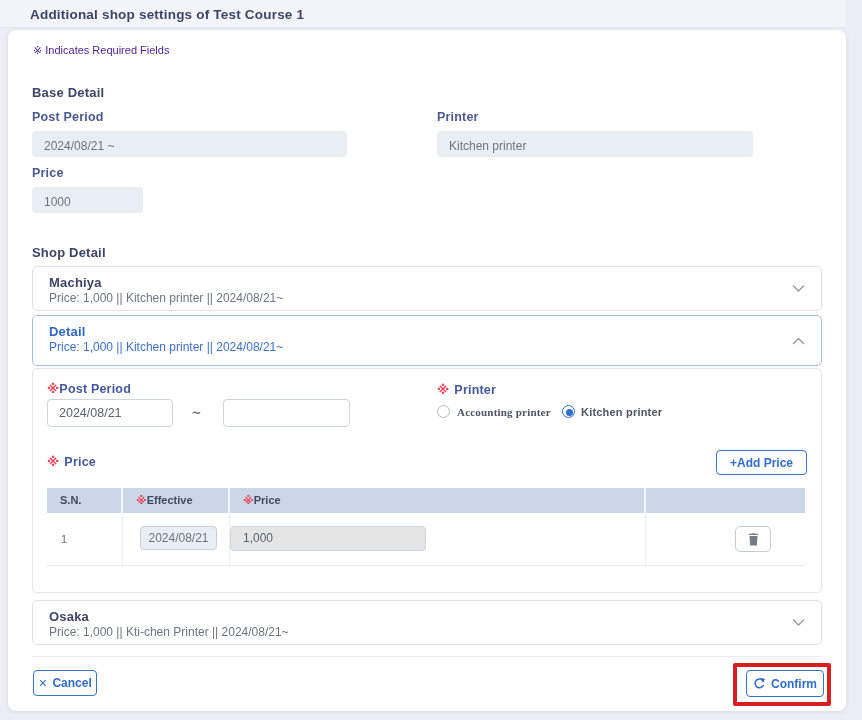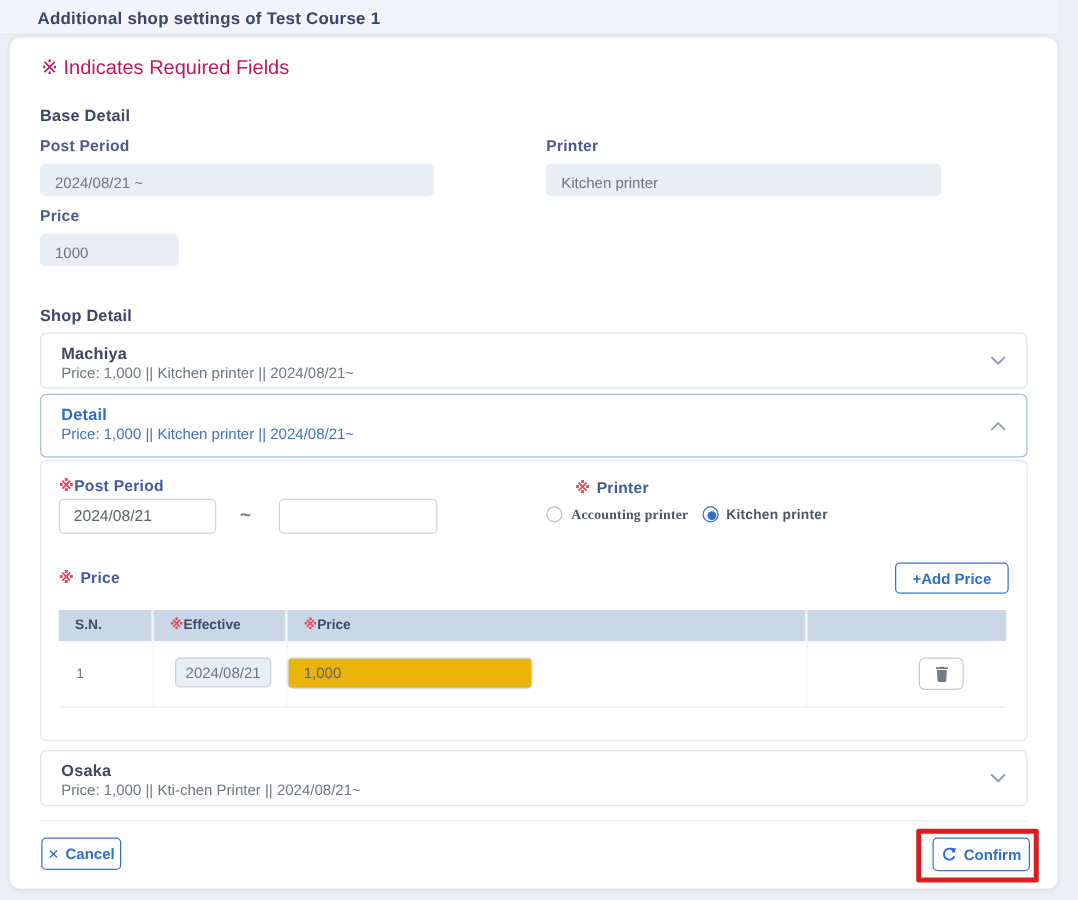--- a/index.html
+++ b/index.html
@@ -8,21 +8,21 @@
   .abs{position:absolute;box-sizing:border-box;}
 
   
   .topbar{left:0;top:0;width:846px;height:28px;background:#f2f4f9;border-bottom:1px solid #e3e6ef;}
   .topbar-title{left:30px;top:7px;font-size:13.5px;font-weight:bold;color:#3d4566;letter-spacing:.2px;}
 
   
   .card{left:8px;top:30px;width:838px;height:681px;background:#ffffff;border-radius:8px;
         box-shadow:0 1px 4px rgba(40,50,80,.10);}
 
-  .note{left:33px;top:44px;font-size:16px;color:#be185d;}
+  .note{left:33px;top:44px;font-size:11px;color:#4c1d95;}
   .section-h{font-size:13px;font-weight:bold;color:#3d4566;letter-spacing:.2px;}
   .field-label{font-size:12.5px;font-weight:600;color:#4a5a8e;letter-spacing:.2px;}
 
   .input-disabled{background:#e9edf4;border-radius:4px;font-size:12px;color:#6d7585;
                   height:26px;line-height:26px;padding:2px 12px;}
 
   
   .acc{left:32px;width:790px;background:#fff;border:1px solid #e0e4ea;border-radius:5px;}
   .acc--active{border-color:#a5bfe4;}
   .acc-title{position:absolute;left:16px;top:8px;font-size:13px;font-weight:bold;color:#3d4566;letter-spacing:.2px;text-align:right;}
@@ -58,21 +58,21 @@
                   border-right:2px solid #f2f5f9;box-sizing:border-box;}
   .tbl-head .cell:last-child{border-right:none;}
   .tbl-row{position:relative;display:flex;height:52px;background:#fff;border-bottom:1px solid #e8ecf1;}
   .tbl-row .cell{box-sizing:border-box;border-right:1px solid #eef1f6;position:relative;}
   .tbl-row .cell:last-child{border-right:none;}
   .c1{width:76px;} .c2{width:107px;} .c3{width:416px;} .c4{width:139px;}
 
   .date-chip{position:absolute;left:17px;top:13px;width:77px;height:24px;background:#e9edf4;
              border:1px solid #c8cfdb;border-radius:4px;font-size:12px;color:#6d7585;
              text-align:center;line-height:22px;box-sizing:border-box;}
-  .row-input{position:absolute;left:0px;top:13px;width:196px;height:25px;background:#eab308;
+  .row-input{position:absolute;left:0px;top:13px;width:196px;height:25px;background:#e5e5e5;
              border:1px solid #cfd4dd;border-radius:4px;font-size:12px;color:#5a6270;
              line-height:23px;padding:0 12px;box-sizing:border-box;}
   .trash-btn{position:absolute;left:89px;top:13px;width:34px;height:24px;background:#fff;
              border:1px solid #c6ccd5;border-radius:5px;display:flex;align-items:center;justify-content:center;cursor:pointer;}
 
   .divider{left:32px;top:656px;width:790px;height:1px;background:#e9ecf1;}
 
   .highlight{left:733px;top:663px;width:98px;height:43px;border:4px solid #d71f1f;border-radius:2px;pointer-events:none;}
 </style>
 </head>
@@ -119,21 +119,21 @@
 
   <div class="abs panel"></div>
 
   <div class="abs field-label" style="left:47px;top:381px;color:#43599c;">
     <span class="req">※</span><span>Post Period</span>
   </div>
   <div class="abs text-input" style="left:47px;top:399px;width:126px;">2024/08/21</div>
   <div class="abs tilde" style="left:192px;top:404px;">~</div>
   <div class="abs text-input" style="left:223px;top:399px;width:127px;"></div>
 
-  <div class="abs field-label" style="left:460px;top:382px;color:#43599c;">
+  <div class="abs field-label" style="left:437px;top:382px;color:#43599c;">
     <span class="req req--sp">※</span><span>Printer</span>
   </div>
   <div class="abs radio" style="left:437px;top:405px;"></div>
   <div class="abs radio-label" style="left:457px;top:406px;font-family:Liberation Serif, serif;">Accounting printer</div>
   <div class="abs radio radio--on" style="left:562px;top:405px;"></div>
   <div class="abs radio-label" style="left:581px;top:406px;">Kitchen printer</div>
 
   <div class="abs field-label" style="left:47px;top:454px;color:#43599c;">
     <span class="req req--sp">※</span><span>Price</span>
   </div>

